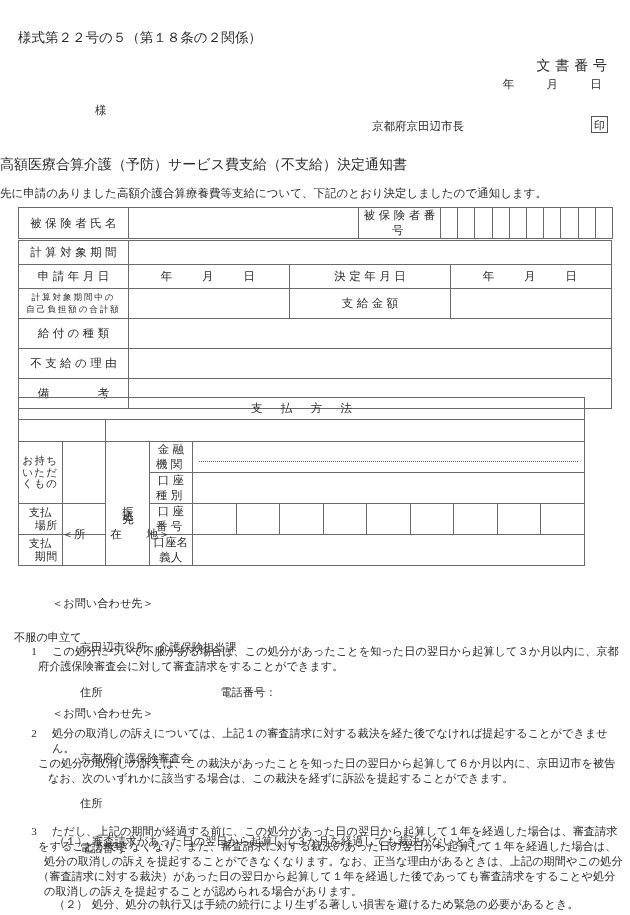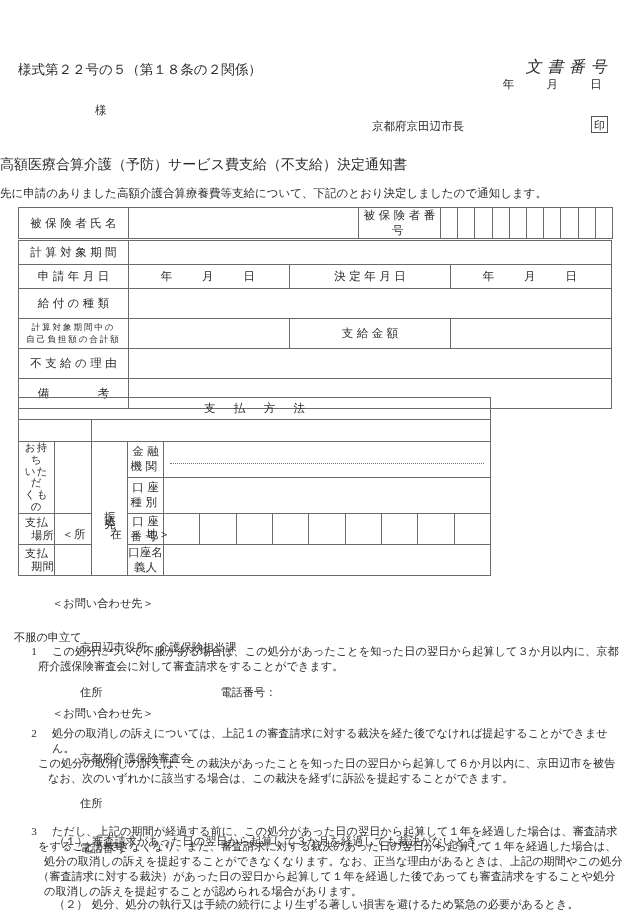--- a/index.html
+++ b/index.html
@@ -23,27 +23,25 @@
     box-sizing: border-box;
   }
 
   
   .t { position: absolute; white-space: pre; line-height: 1.25; }
 
   
   #form-code {
     left: 18px; top: 30px;
     font-size: 13.5px;
-    margin-top: 32px;
   }
   #doc-number {
     right: 18px; top: 57px;
-    font-size: 16px;
+    font-size: 14px;
     letter-spacing: 0.35em;
-    font-style: italic;
   }
   #doc-date {
     right: 18px; top: 77px;
     font-size: 11.5px;
     letter-spacing: 0.9em;
   }
   #addressee-sama {
     left: 95px; top: 103px;
     font-size: 11.5px;
   }
@@ -103,21 +101,21 @@
 
   
   #tbl-main { left: 18px; top: 240px; width: 594px; }
   #tbl-main .c-lbl { width: 110px; }
   #tbl-main .c-mid { width: 194px; }
   #tbl-main .c-lbl2 { width: 88px; }
   #tbl-main tr.tall td { height: 30px; }
   .ymd { letter-spacing: 0.2em; }
 
   
-  #tbl-pay { left: 18px; top: 397px; width: 473px; }
+  #tbl-pay { left: 18px; top: 397px; width: 567px; }
   #tbl-pay td { height: 22px; }
   #tbl-pay .c-a { width: 52px; }
   #tbl-pay .c-b { width: 172px; }
   #tbl-pay .c-c { width: 24px; }
   #tbl-pay .c-d { width: 80px; }
   #tbl-pay .cell-num { width: 20.2px; }
   .vert {
     writing-mode: vertical-rl;
     text-orientation: upright;
     letter-spacing: 0.30em;
@@ -212,31 +210,31 @@
       <td class="c-lbl lbl">計算対象期間</td>
       <td colspan="3"></td>
     </tr>
     <tr>
       <td class="c-lbl lbl">申請年月日</td>
       <td class="c-mid ymd">年　　月　　日</td>
       <td class="c-lbl2 lbl">決定年月日</td>
       <td class="ymd">年　　月　　日</td>
     </tr>
     <tr class="tall">
-      <td class="c-lbl lbl">給付の種類</td>
-      <td colspan="3"></td>
-    </tr>
-    <tr class="tall">
       <td class="c-lbl">
         <div class="tiny">計算対象期間中の</div>
         <div class="tiny">自己負担額の合計額</div>
       </td>
       <td class="c-mid"></td>
       <td class="c-lbl2 lbl">支給金額</td>
       <td></td>
+    </tr>
+    <tr class="tall">
+      <td class="c-lbl lbl">給付の種類</td>
+      <td colspan="3"></td>
     </tr>
     <tr class="tall">
       <td class="c-lbl lbl">不支給の理由</td>
       <td colspan="3"></td>
     </tr>
     <tr class="tall">
       <td class="c-lbl lbl">備　　　考</td>
       <td colspan="3"></td>
     </tr>
   </tbody>

